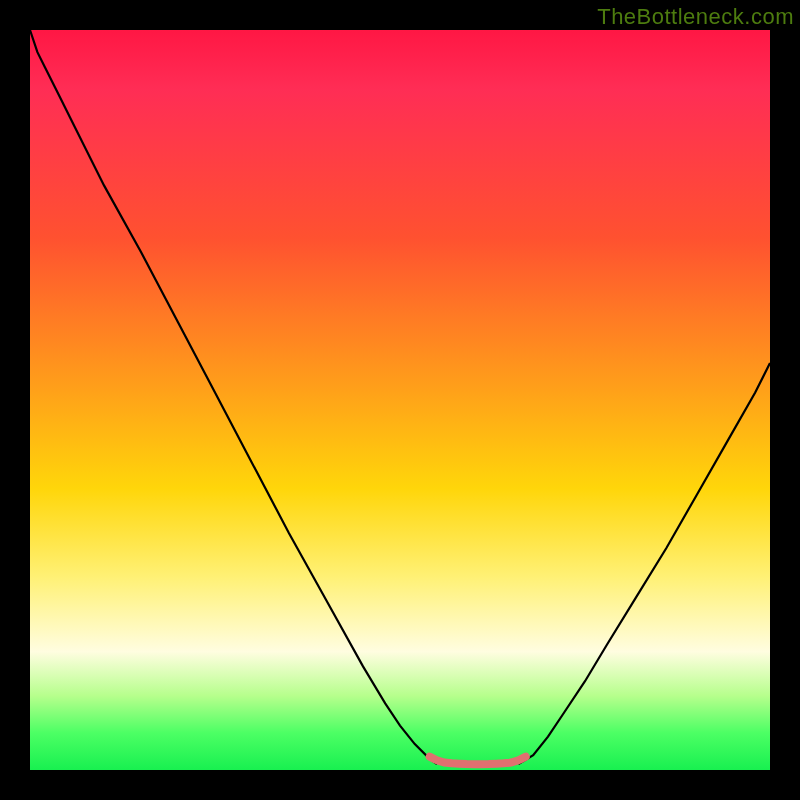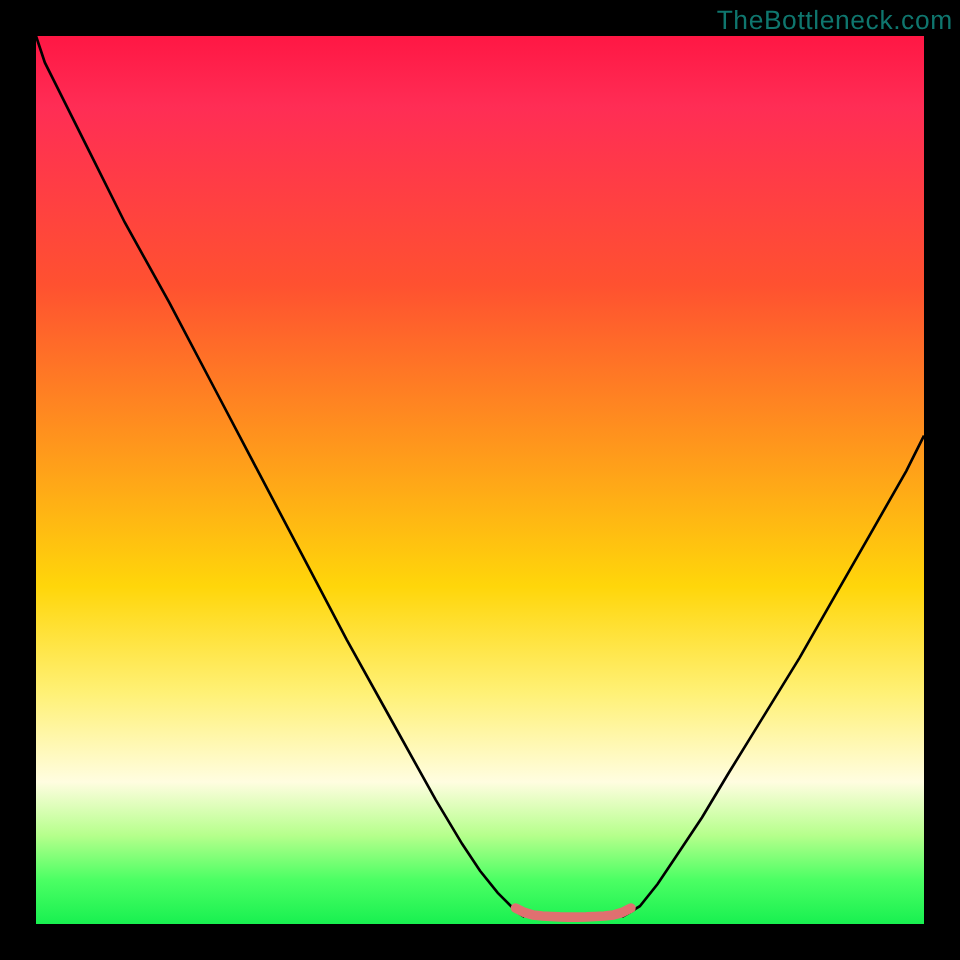--- a/index.html
+++ b/index.html
@@ -35,21 +35,21 @@
       #fffde0 84%,
       #b6ff8c 90%,
       #4cff64 95%,
       #18f050 100%
     );
   }
   .watermark {
     position: absolute;
     top: 4px;
     right: 6px;
-    color: #0f766e;
+    color: #4d7c0f;
     font-size: 22px;
     letter-spacing: 0.5px;
     font-weight: 500;
     white-space: nowrap;
   }
   svg.curve-layer {
     position: absolute;
     left: 0;
     top: 0;
     width: 740px;

